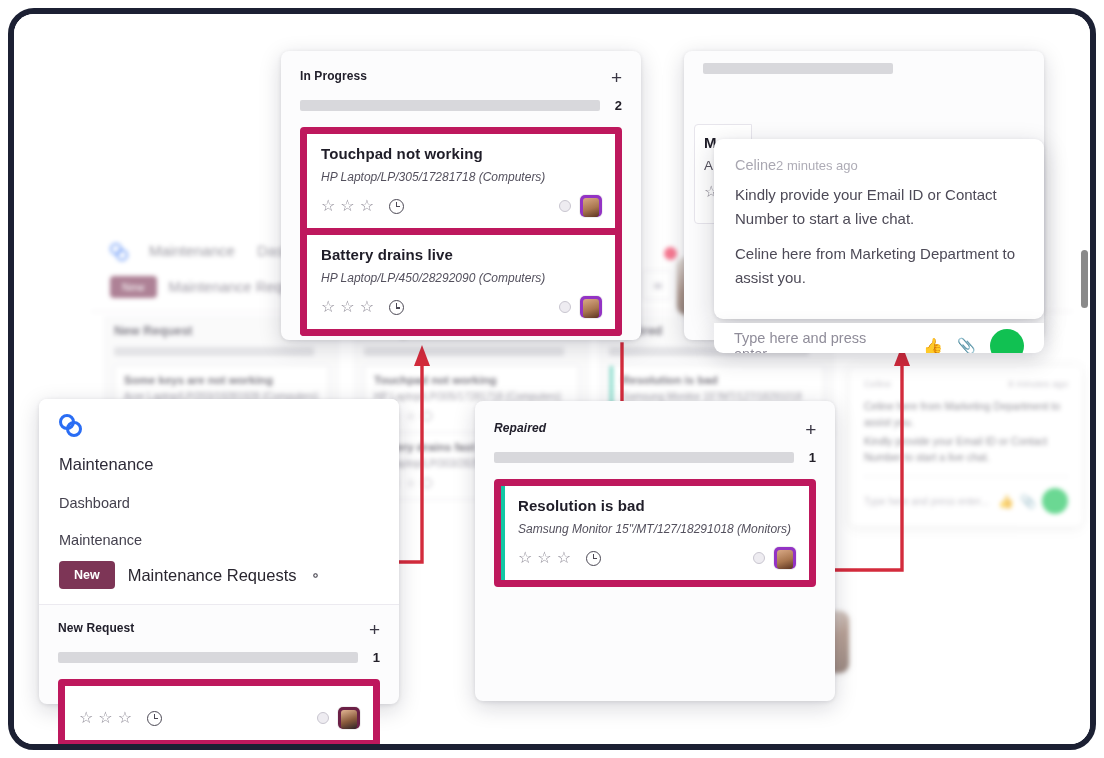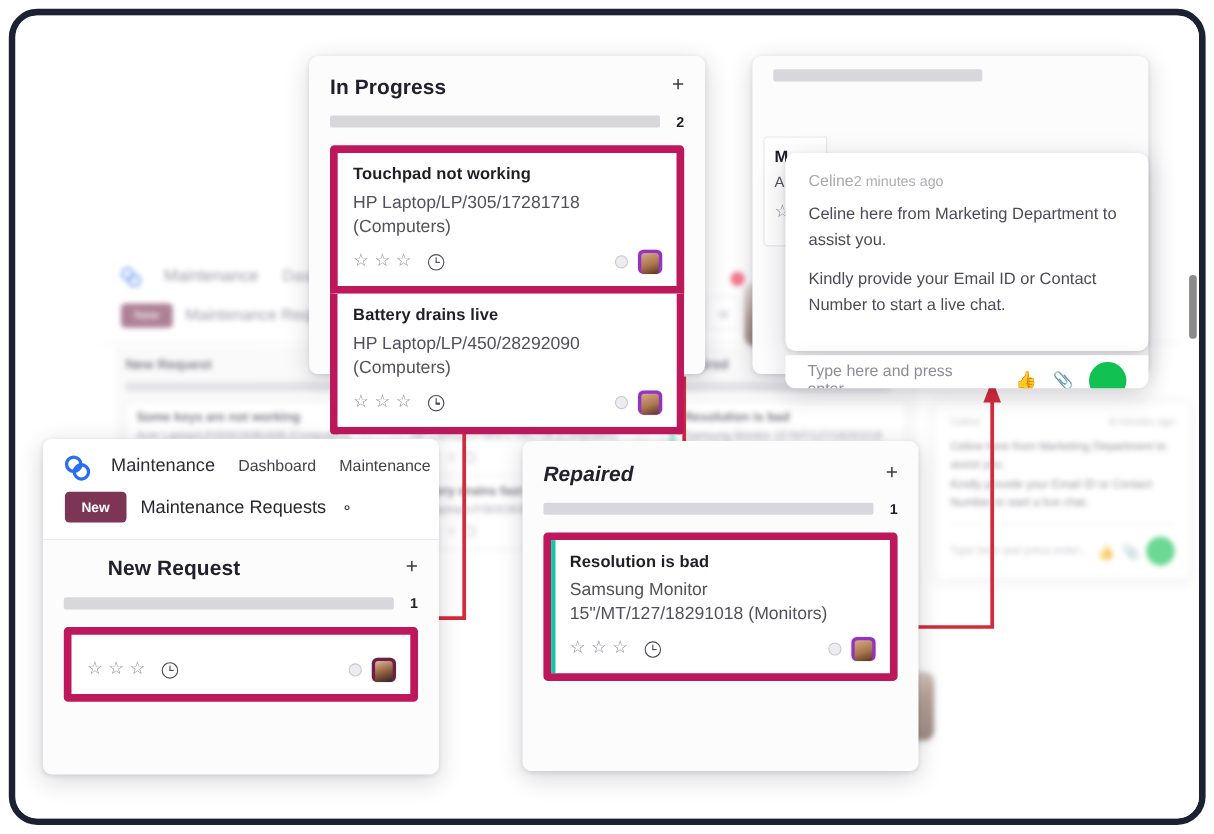--- a/index.html
+++ b/index.html
@@ -154,21 +154,21 @@
     position: absolute;
     background: #fcfcfd;
     border-radius: 8px;
     box-shadow: 0 6px 22px rgba(20,20,40,.17), 0 1px 4px rgba(20,20,40,.10);
   }
   .panel-head {
     display: flex; align-items: flex-start; justify-content: space-between;
     padding: 18px 19px 0 19px;
   }
   .panel-title {
-    font-size: 19px; font-weight: bold; color: #22202c; letter-spacing: .1px;
+    font-size: 12px; font-weight: bold; color: #22202c; letter-spacing: .1px;
   }
   .plus-icon {
     font-size: 19px; color: #3a3745; line-height: 17px; font-weight: 500;
     cursor: pointer; user-select: none;
   }
   .panel-meter {
     display: flex; align-items: center; padding: 12px 19px 0 19px; gap: 14px;
   }
   .meter-bar {
     flex: 1; height: 11px; background: #d8d8dc; border-radius: 2px;
@@ -187,21 +187,21 @@
   .kcard.first { border-radius: 4px 4px 0 0; }
   .kcard.last { border-radius: 0 0 4px 4px; border-top: none; }
   .kcard.only { border-radius: 4px; }
   .kcard .teal {
     position: absolute; left: 0; top: 0; bottom: 0; width: 4px; background: #13c7a4;
   }
   .kcard-title {
     font-size: 15px; font-weight: bold; color: #1f1d28; letter-spacing: .1px;
   }
   .kcard-sub {
-    font-size: 16px; color: #53505d; margin-top: 7px; line-height: 1.35;
+    font-size: 12px; color: #53505d; margin-top: 7px; line-height: 1.35; font-style: italic;
   }
   .kcard-row {
     display: flex; align-items: center; margin-top: 10px;
   }
   .stars { display: flex; gap: 5px; }
   .star {
     font-size: 16px; line-height: 16px; color: #8c8894; cursor: pointer;
   }
   .clock {
     width: 15px; height: 15px; border: 1.5px solid #4b4854; border-radius: 50%;
@@ -237,21 +237,21 @@
   #panel-scrap      { left: 670px; top: 37px; width: 360px; height: 289px; }
   #panel-new        { left: 25px; top: 385px; width: 360px; height: 305px; }
   #panel-repaired   { left: 461px; top: 387px; width: 360px; height: 300px; }
 
   
   .mt-topbar {
     background: #ffffff; border-radius: 8px 8px 0 0;
     border-bottom: 1px solid #eceaf0;
     padding: 14px 20px 15px 20px;
   }
-  .mt-nav { display: flex; align-items: center; gap: 21px; }
+  .mt-nav { display: flex; gap: 21px; flex-direction: column; }
   .mt-logo { width: 21px; height: 21px; position: relative; flex: none; }
   .mt-logo::before, .mt-logo::after {
     content: ""; position: absolute; width: 10px; height: 10px;
     border: 3px solid #2a6df4; border-radius: 50%;
   }
   .mt-logo::before { left: 0; top: 1px; }
   .mt-logo::after { left: 7px; top: 8px; }
   .mt-brand { font-size: 16.5px; color: #2e2b38; }
   .mt-link { font-size: 14.5px; color: #44414e; cursor: pointer; }
   .mt-sub { display: flex; align-items: center; gap: 13px; margin-top: 13px; }
@@ -476,22 +476,22 @@
     <div class="hc-t">M</div>
     <div class="hc-s">A</div>
     <div class="hc-r">☆</div>
   </div>
 
   <div id="chat-popup">
     <div class="chat-hdr">
       <span class="chat-name">Celine</span>
       <span class="chat-time">2 minutes ago</span>
     </div>
+    <div class="chat-body">Kindly provide your Email ID or Contact Number to start a live chat.</div>
     <div class="chat-body">Celine here from Marketing Department to assist you.</div>
-    <div class="chat-body">Kindly provide your Email ID or Contact Number to start a live chat.</div>
   </div>
 
   <div style="position:absolute;left:700px;top:309px;width:330px;height:30px;background:#fff;border-radius:0 0 9px 9px;box-shadow:0 8px 22px rgba(20,20,40,.14);overflow:hidden;">
     <div class="flexrow" style="padding:6px 20px 0 20px;gap:14px;">
       <span style="font-size:14.5px;color:#8f8c99;flex:1;">Type here and press enter...</span>
       <span style="font-size:16px;color:#8f8c98;">👍</span>
       <span style="font-size:15px;color:#8f8c98;">📎</span>
       <span style="width:34px;height:34px;border-radius:50%;background:#11c152;display:inline-block;"></span>
     </div>
   </div>
@@ -509,21 +509,21 @@
         <span class="mt-title">Maintenance Requests</span>
         <span class="mt-gear">
           <svg width="13" height="13" viewBox="0 0 16 16">
             <path fill="#3c3945" d="M8 5.2a2.8 2.8 0 100 5.6 2.8 2.8 0 000-5.6zm0 4.3a1.5 1.5 0 110-3 1.5 1.5 0 010 3z"></path>
             <path fill="#3c3945" d="M14.2 9.1l-1.2-.4a5 5 0 000-1.4l1.2-.4a.5.5 0 00.3-.6l-.5-1.4a.5.5 0 00-.6-.3l-1.2.4a5 5 0 00-1-1l.4-1.2a.5.5 0 00-.3-.6L9.9 1.7a.5.5 0 00-.6.3l-.4 1.2a5 5 0 00-1.4 0L7.1 2a.5.5 0 00-.6-.3L5.1 2.2a.5.5 0 00-.3.6l.4 1.2a5 5 0 00-1 1l-1.2-.4a.5.5 0 00-.6.3l-.5 1.4a.5.5 0 00.3.6l1.2.4a5 5 0 000 1.4l-1.2.4a.5.5 0 00-.3.6l.5 1.4a.5.5 0 00.6.3l1.2-.4a5 5 0 001 1l-.4 1.2a.5.5 0 00.3.6l1.4.5a.5.5 0 00.6-.3l.4-1.2a5 5 0 001.4 0l.4 1.2a.5.5 0 00.6.3l1.4-.5a.5.5 0 00.3-.6l-.4-1.2a5 5 0 001-1l1.2.4a.5.5 0 00.6-.3l.5-1.4a.5.5 0 00-.3-.6z" opacity=".0"></path>
           </svg>
         </span>
       </div>
     </div>
 
-    <div class="panel-head" style="padding-top:16px;margin-left:40px;">
+    <div class="panel-head" style="padding-top:16px;">
       <span class="panel-title">New Request</span>
       <span class="plus-icon">+</span>
     </div>
     <div class="panel-meter">
       <span class="meter-bar"></span>
       <span class="meter-count">1</span>
     </div>
     <div class="panel-cards">
       <div class="kcard only">
         <div class="kcard-row">

